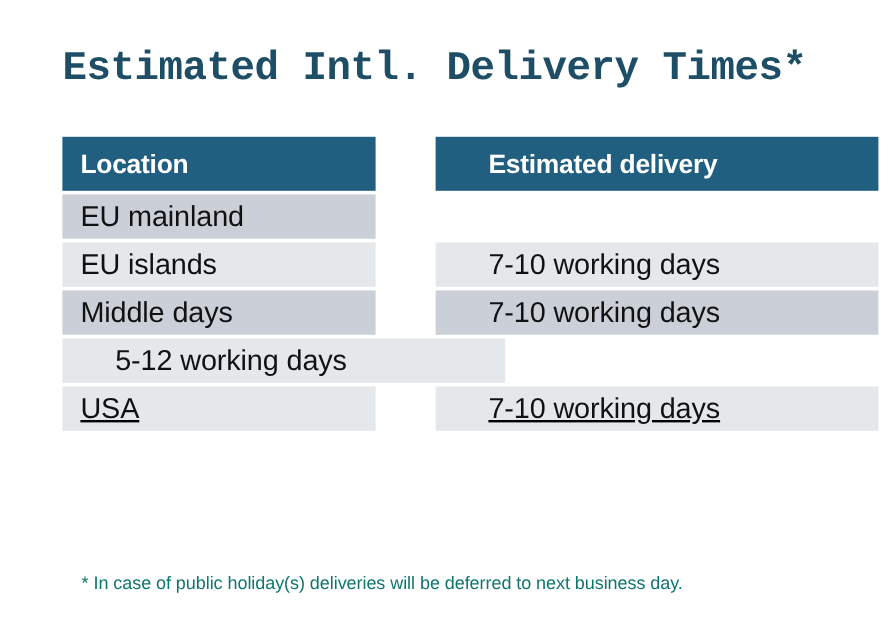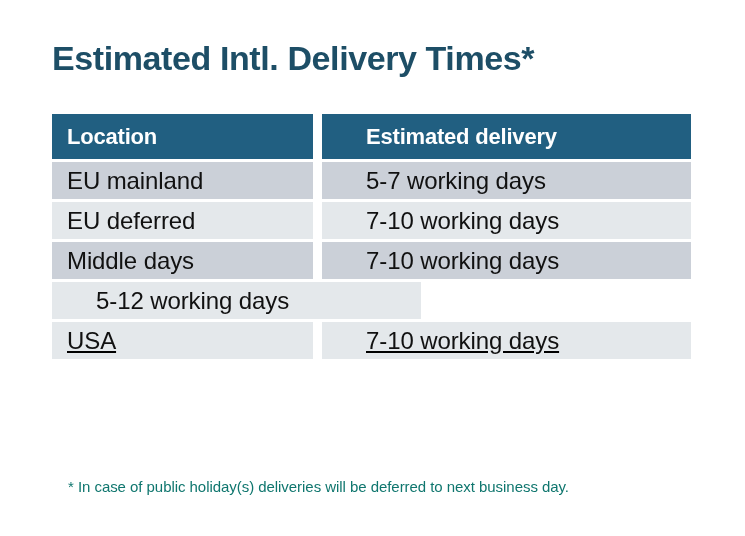--- a/index.html
+++ b/index.html
@@ -27,34 +27,36 @@
   .title {
     position: absolute;
     left: 52px;
     top: 36px;
     font-size: 34px;
     font-weight: 700;
     letter-spacing: -0.4px;
     color: #1D4E66;
     line-height: 44px;
     white-space: nowrap;
+    font-family: Liberation Mono, monospace;
   }
 
   
   .delivery-table {
     position: absolute;
     left: 52px;
     top: 114px;
     width: 639px;
   }
 
   .t-row {
     display: flex;
     width: 100%;
     margin-bottom: 3px;
+    gap: 41px;
   }
   .t-row:last-child { margin-bottom: 0; text-decoration: underline; }
 
   .t-cell {
     box-sizing: border-box;
     display: flex;
     align-items: center;
     height: 37px;
     padding-left: 15px;
     font-size: 24px;
@@ -101,25 +103,24 @@
 
   <div class="delivery-table">
 
     <div class="t-row header">
       <div class="t-cell col-location">Location</div>
       <div class="t-cell col-delivery">Estimated delivery</div>
     </div>
 
     <div class="t-row shade-dark">
       <div class="t-cell col-location">EU mainland</div>
-      <div class="t-cell col-delivery">5-7 working days</div>
     </div>
 
     <div class="t-row shade-light">
-      <div class="t-cell col-location">EU deferred</div>
+      <div class="t-cell col-location">EU islands</div>
       <div class="t-cell col-delivery">7-10 working days</div>
     </div>
 
     <div class="t-row shade-dark">
       <div class="t-cell col-location">Middle days</div>
       <div class="t-cell col-delivery">7-10 working days</div>
     </div>
 
     <div class="t-row shade-light">
       <div class="t-cell col-delivery">5-12 working days</div>

